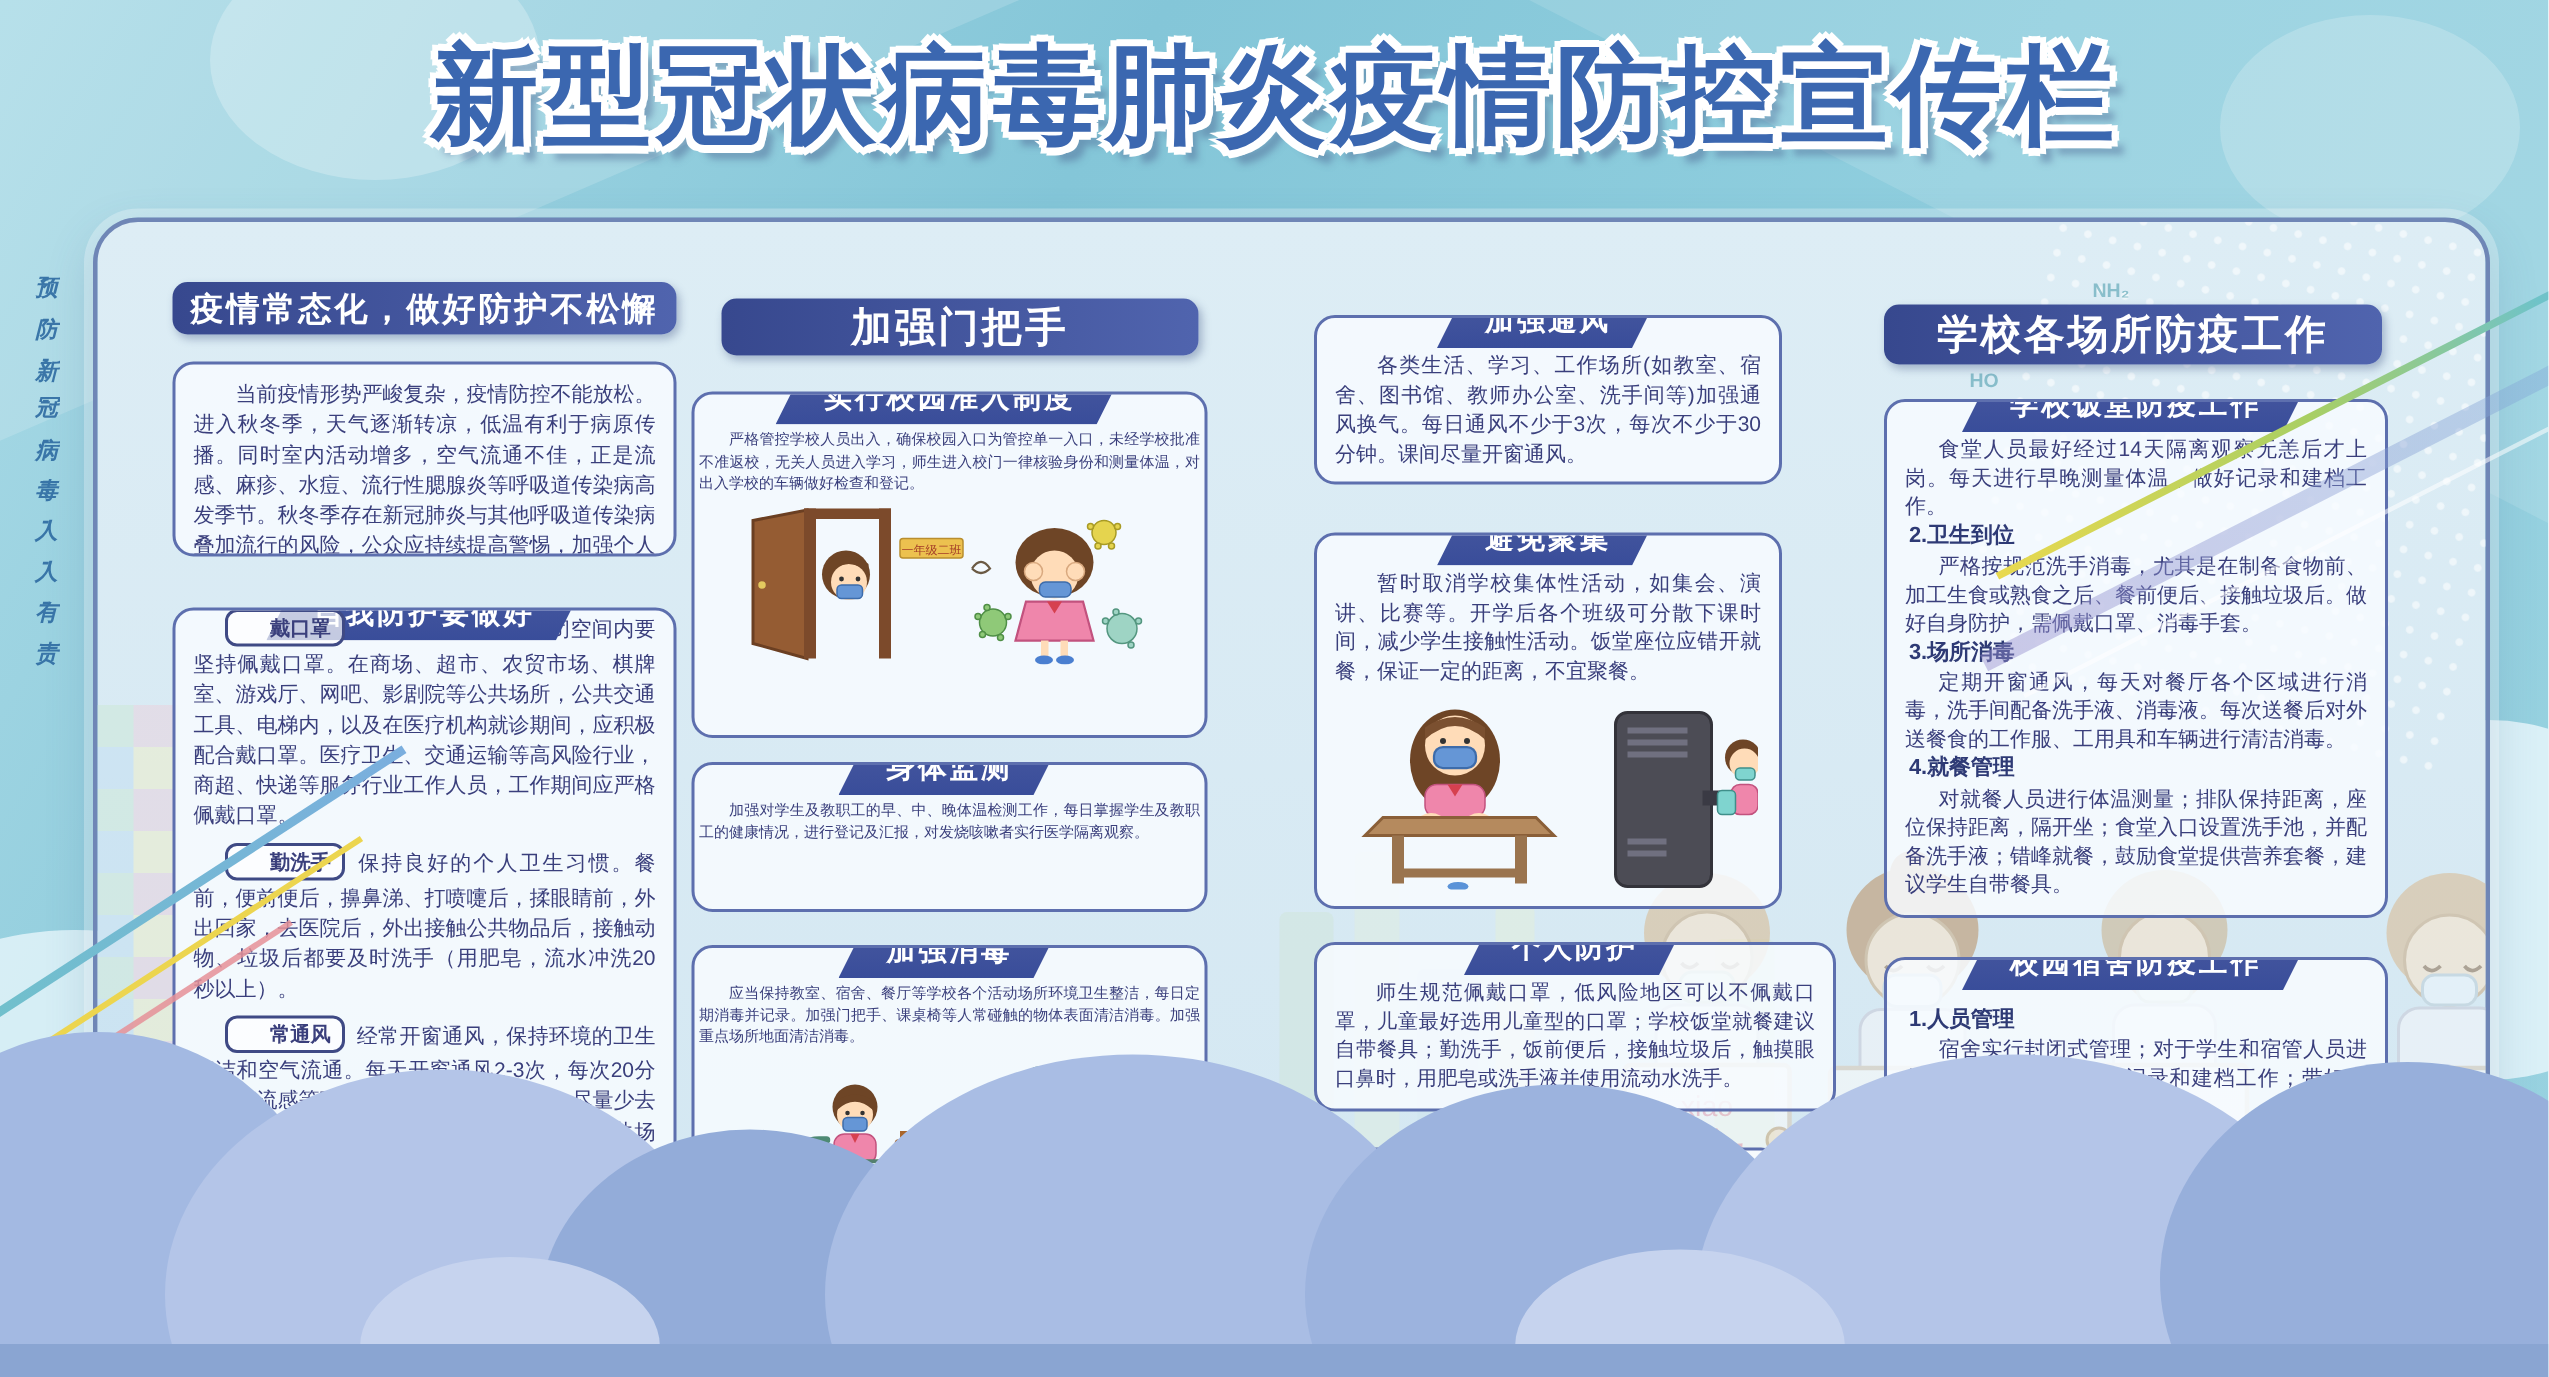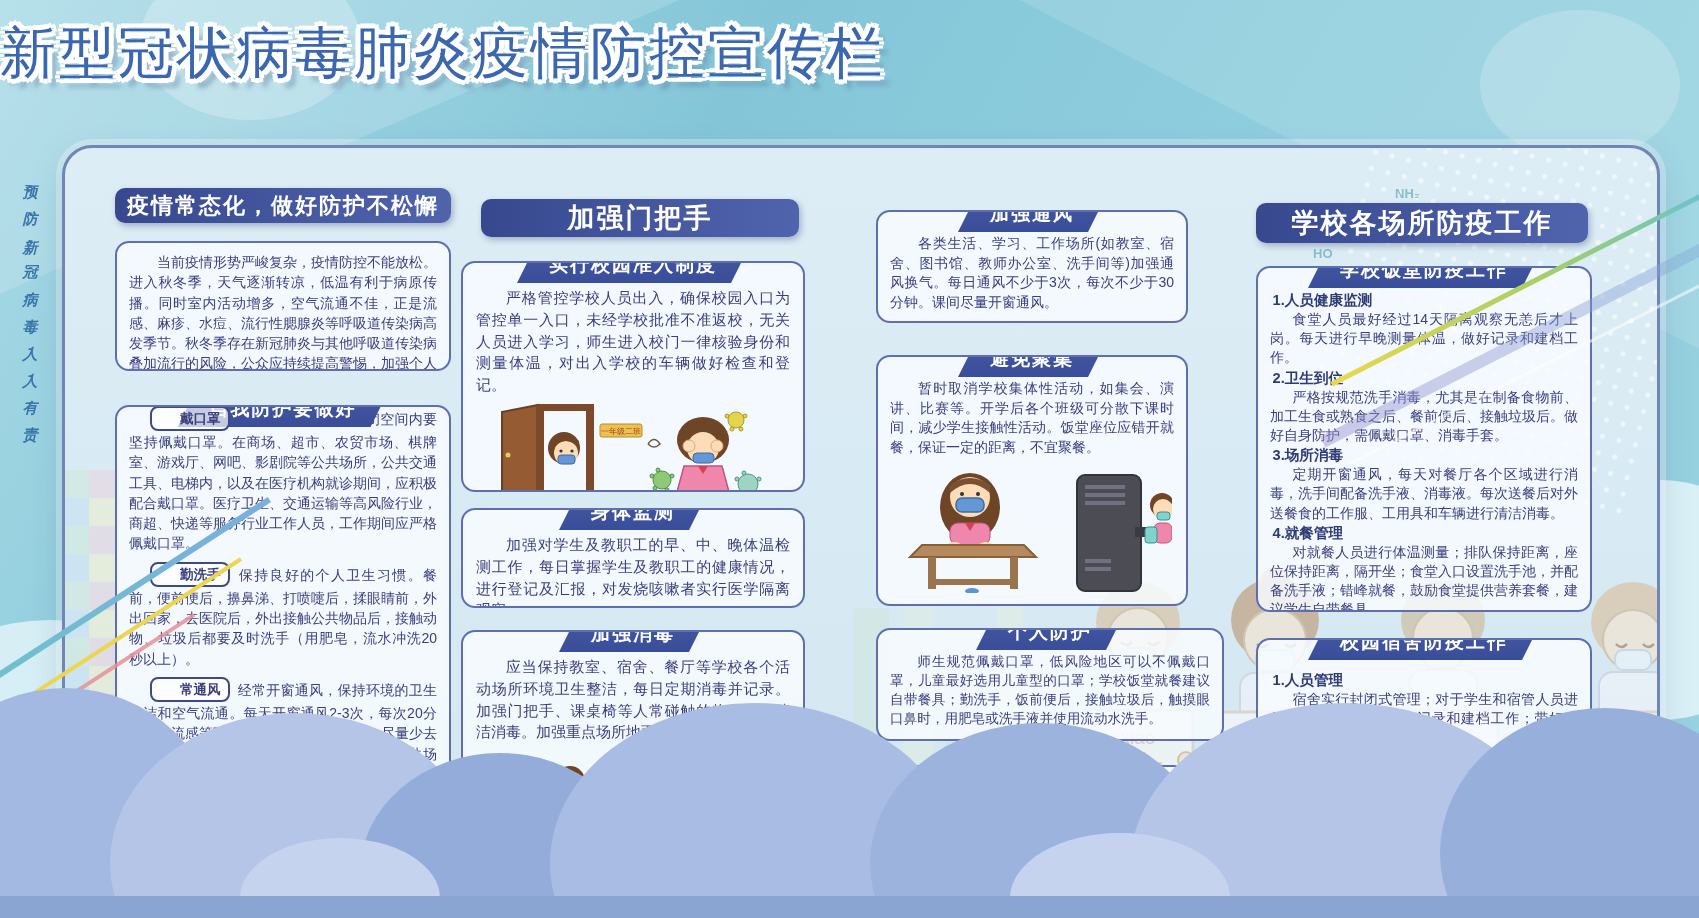--- a/index.html
+++ b/index.html
@@ -14,22 +14,22 @@
   .sky-blob{position:absolute;border-radius:50%;}
   .cloud-left{position:absolute;left:-130px;top:620px;width:360px;height:300px;border-radius:50%;background:rgba(226,243,249,.85);}
   .cloud-left2{position:absolute;left:-60px;top:780px;width:280px;height:220px;border-radius:50%;background:rgba(210,236,245,.9);}
   
   .stripe{position:absolute;pointer-events:none;}
   
   .bcloud{position:absolute;border-radius:50%;}
   .bstrip{position:absolute;left:0;bottom:0;width:100%;height:22px;background:#8aa5d2;}
   
   .title{
-    position:absolute;top:16px;left:0;right:0;
-    font-size:56px;font-weight:normal;letter-spacing:3px;color:#3b67b0;z-index:6;
+    position:absolute;top:16px;left:0;right:0;text-align:center;
+    font-size:72px;font-weight:bold;letter-spacing:3px;color:#3b67b0;z-index:6;
     text-shadow:
       -4px -4px 0 #fff, 4px -4px 0 #fff, -4px 4px 0 #fff, 4px 4px 0 #fff,
       -5px 0 0 #fff, 5px 0 0 #fff, 0 -5px 0 #fff, 0 5px 0 #fff,
       8px 9px 5px rgba(80,105,150,.5);
   }
   .v-slogan{
     position:absolute;left:20px;top:172px;height:460px;z-index:6;
     writing-mode:vertical-rl;text-orientation:upright;
     font-size:15px;font-style:italic;color:#2e6ba2;letter-spacing:5px;opacity:.9;font-weight:bold;
   }
@@ -75,21 +75,21 @@
   .tag{
     display:inline-block;border:2px solid #3f4a85;border-radius:8px;background:rgba(255,255,255,.7);
     padding:0 7px;margin-right:8px;font-weight:bold;font-size:13.5px;line-height:21px;color:#3a3f7c;
     transform:translateY(-1px);
   }
   .illus{display:block;margin:4px auto 0;}
   .num-h{margin:0 0 0 1em;font-size:14.6px;font-weight:bold;color:#2e3a75;line-height:1.4;}
   
   .p-intro{font-size:14px;line-height:1.45;text-indent:2em;padding:9px 12px 0;}
   .p-item{font-size:14px;line-height:1.45;text-indent:1.5em;padding:0 12px;margin:0 0 9px;}
-  .p-c2{font-size:15px;line-height:1.45;text-indent:2em;padding:0 13px;}
+  .p-c2{font-size:10px;line-height:1.45;text-indent:2em;padding:0 3px;}
   .p-c3{font-size:14px;line-height:1.4;text-indent:2em;padding:0 12px;}
   .p-c4{font-size:14px;line-height:1.36;text-indent:1.6em;padding:0 12px;}
   .students-svg{position:absolute;left:978px;top:412px;width:665px;height:325px;z-index:1;opacity:.55;}
 </style>
 </head>
 <body>
 
 <div class="stage">
 
   <div class="sky-tri1"></div>
@@ -333,21 +333,20 @@
 
     <div class="box" style="left:811px;top:617px;width:312px;height:104px;padding-top:24px;">
       <div class="ribbon">垃圾处理</div>
       <p class="txt p-c3">加强垃圾分类管理，及时清运，并做好垃圾盛装容器的清洁，可用含氯消毒剂定期对其进行消毒处理。</p>
     </div>
 
     <div class="pill" style="left:1191px;top:55px;width:332px;height:40px;font-size:27px;">学校各场所防疫工作</div>
 
     <div class="box" style="left:1191px;top:118px;width:336px;height:346px;padding-top:22px;">
       <div class="ribbon">学校饭堂防疫工作</div>
-      <h4 class="num-h">1.人员健康监测</h4>
       <p class="txt p-c4">食堂人员最好经过14天隔离观察无恙后才上岗。每天进行早晚测量体温，做好记录和建档工作。</p>
       <h4 class="num-h">2.卫生到位</h4>
       <p class="txt p-c4">严格按规范洗手消毒，尤其是在制备食物前、加工生食或熟食之后、餐前便后、接触垃圾后。做好自身防护，需佩戴口罩、消毒手套。</p>
       <h4 class="num-h">3.场所消毒</h4>
       <p class="txt p-c4">定期开窗通风，每天对餐厅各个区域进行消毒，洗手间配备洗手液、消毒液。每次送餐后对外送餐食的工作服、工用具和车辆进行清洁消毒。</p>
       <h4 class="num-h">4.就餐管理</h4>
       <p class="txt p-c4">对就餐人员进行体温测量；排队保持距离，座位保持距离，隔开坐；食堂入口设置洗手池，并配备洗手液；错峰就餐，鼓励食堂提供营养套餐，建议学生自带餐具。</p>
     </div>
 
     <div class="box" style="left:1191px;top:490px;width:336px;height:232px;padding-top:30px;">

